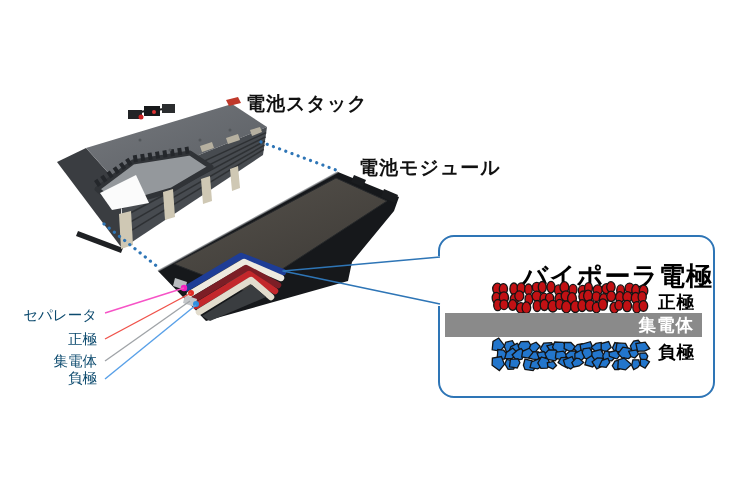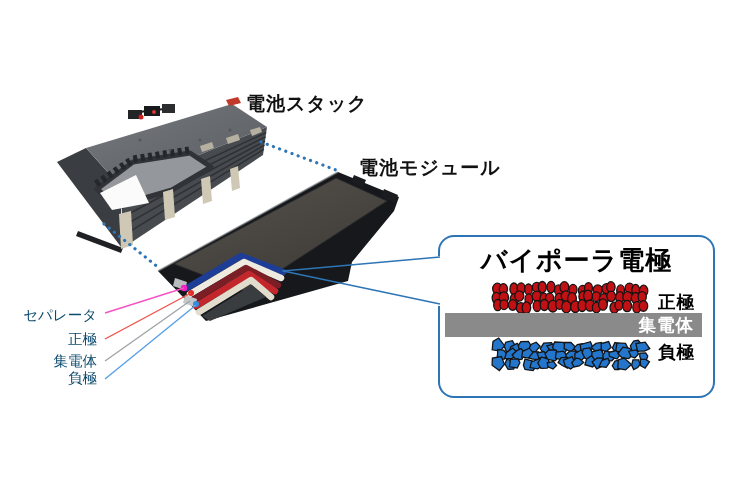--- a/index.html
+++ b/index.html
@@ -17,21 +17,21 @@
   .side-label{
     position:absolute;z-index:2;left:17px;width:80px;text-align:right;
     font-size:14.5px;color:#0c4a6e;font-weight:400;white-space:nowrap;
   }
   #callout{
     position:absolute;z-index:3;left:438px;top:235px;width:277px;height:163px;
     box-sizing:border-box;background:#fff;border:2px solid var(--accent);
     border-radius:16px;
   }
   #callout-title{
-    position:absolute;left:0;right:0;top:6px;text-align:center;
+    position:absolute;left:0;right:0;top:22px;text-align:right;
     font-size:26px;font-weight:800;letter-spacing:1px;color:#000;white-space:nowrap;
   }
   #particles{position:absolute;left:0;top:0;}
   #collector-bar{
     position:absolute;left:5px;top:76px;width:257px;height:24px;
     display:flex;align-items:center;justify-content:flex-end;
   }
   #collector-bar span{
     font-size:17.5px;font-weight:700;color:#fff;padding-right:8px;
     letter-spacing:1px;white-space:nowrap;

